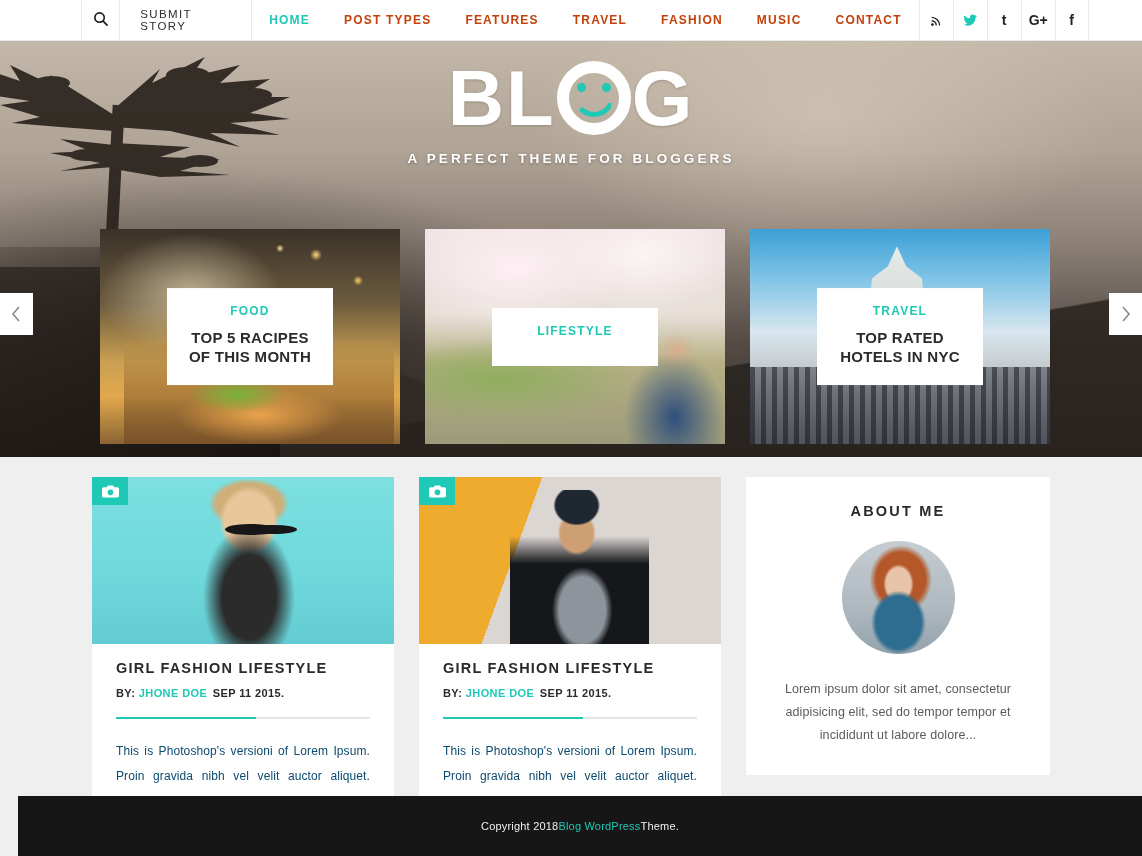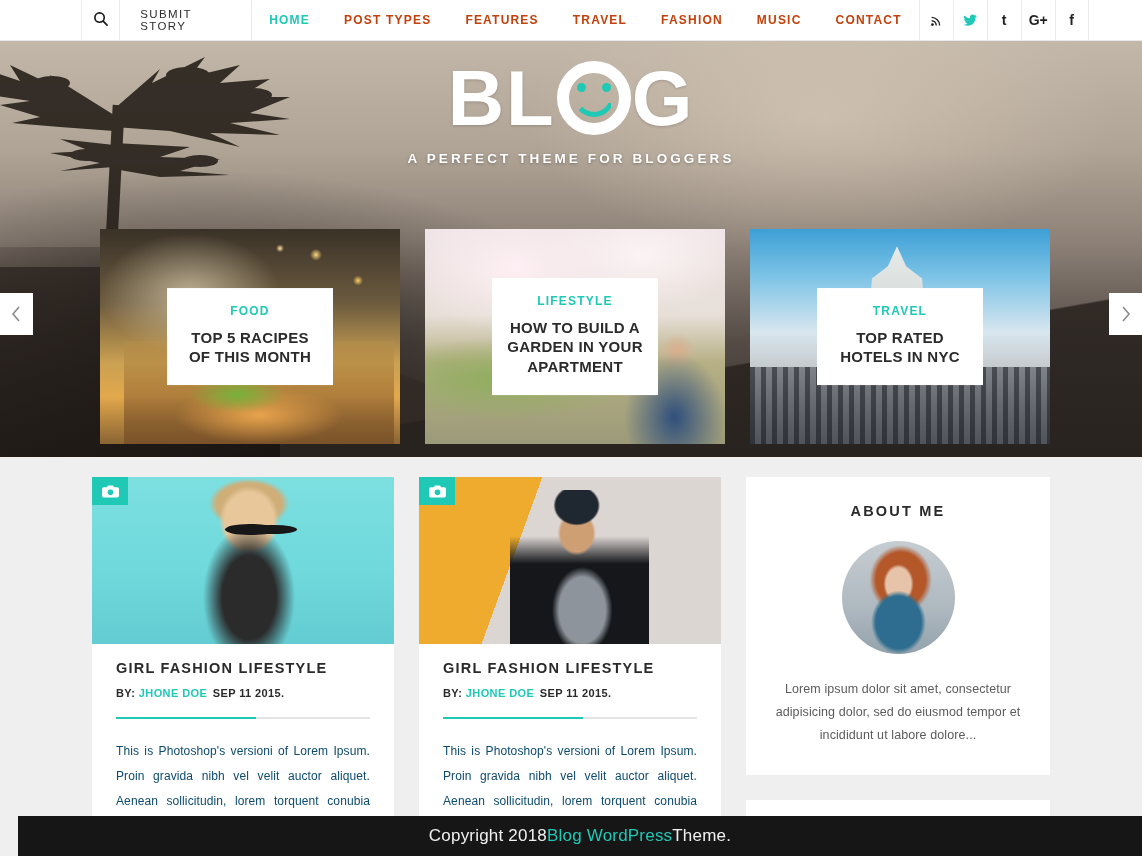--- a/index.html
+++ b/index.html
@@ -291,23 +291,23 @@
   }
   .fcircle {
     width: 35px; height: 35px; border-radius: 50%;
     border: 1px dotted #7fd9cf;
     display: flex; align-items: center; justify-content: center;
     color: #20c8b6; font-size: 14px; font-weight: 700; cursor: pointer;
   }
 
   
   .footer {
-    position: absolute; left: 0; right: 0; bottom: 0; height: 40px;
+    position: absolute; left: 0; right: 0; bottom: 0; height: 60px;
     background: #161616; display: flex; align-items: center; justify-content: center;
-    font-size: 17px; color: #f0f0f0; letter-spacing: .2px; margin-left: 18px;
+    font-size: 11px; color: #f0f0f0; letter-spacing: .2px; margin-left: 18px;
   }
   .footer .accent { color: #20c8b6; }
   .page { position: relative; width: 1142px; height: 856px; }
 </style>
 </head>
 <body>
 
 <div class="page">
 
   <div class="topbar">
@@ -396,21 +396,20 @@
           <div class="slide-card">
             <div class="slide-cat">FOOD</div>
             <div class="slide-title">TOP 5 RACIPES OF THIS MONTH</div>
           </div>
         </div>
 
         <div class="slide">
           <div class="img img-garden"></div>
           <div class="slide-card wide">
             <div class="slide-cat">LIFESTYLE</div>
-            <div class="slide-title">HOW TO BUILD A GARDEN IN YOUR APARTMENT</div>
           </div>
         </div>
 
         <div class="slide">
           <div class="img img-travel"></div>
           <div class="slide-card">
             <div class="slide-cat">TRAVEL</div>
             <div class="slide-title">TOP RATED HOTELS IN NYC</div>
           </div>
         </div>
@@ -522,21 +521,21 @@
         </div>
       </article>
 
     </div>
 
     <aside class="sidebar">
 
       <section class="widget">
         <div class="widget-title">ABOUT ME</div>
         <div class="avatar"></div>
-        <p class="about-text">Lorem ipsum dolor sit amet, consectetur adipisicing dolor, sed do eiusmod tempor et incididunt ut labore dolore...</p>
+        <p class="about-text">Lorem ipsum dolor sit amet, consectetur adipisicing elit, sed do tempor tempor et incididunt ut labore dolore...</p>
       </section>
 
       <section class="widget">
         <div class="widget-title">FOLLOW ME</div>
         <div class="follow-row">
           <div class="fcircle">f</div>
           <div class="fcircle">
             <svg width="14" height="14" viewBox="0 0 16 16" fill="#20c8b6">
               <path d="M15.5 3.1c-.55.25-1.15.41-1.77.49.64-.38 1.12-.99 1.35-1.71-.6.35-1.26.61-1.96.75A3.08 3.08 0 0 0 7.9 5.44c0 .24.03.48.08.7A8.75 8.75 0 0 1 1.62 2.9a3.08 3.08 0 0 0 .95 4.11 3.05 3.05 0 0 1-1.39-.39v.04c0 1.49 1.06 2.73 2.47 3.02-.26.07-.53.1-.81.1-.2 0-.39-.02-.58-.05a3.09 3.09 0 0 0 2.88 2.14A6.19 6.19 0 0 1 .73 13.2 8.72 8.72 0 0 0 5.45 14.6c5.66 0 8.76-4.69 8.76-8.76l-.01-.4c.6-.43 1.12-.97 1.53-1.59z"></path>
             </svg>

